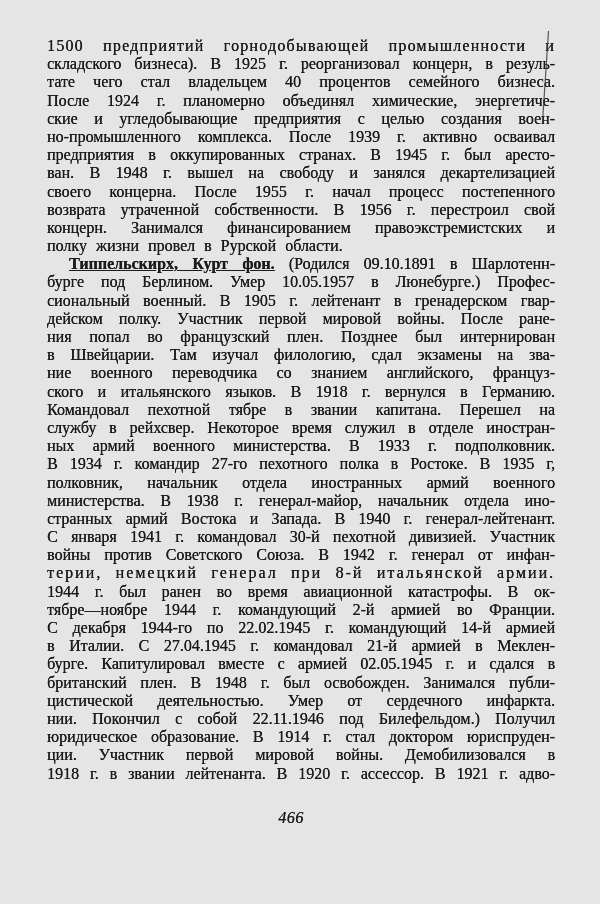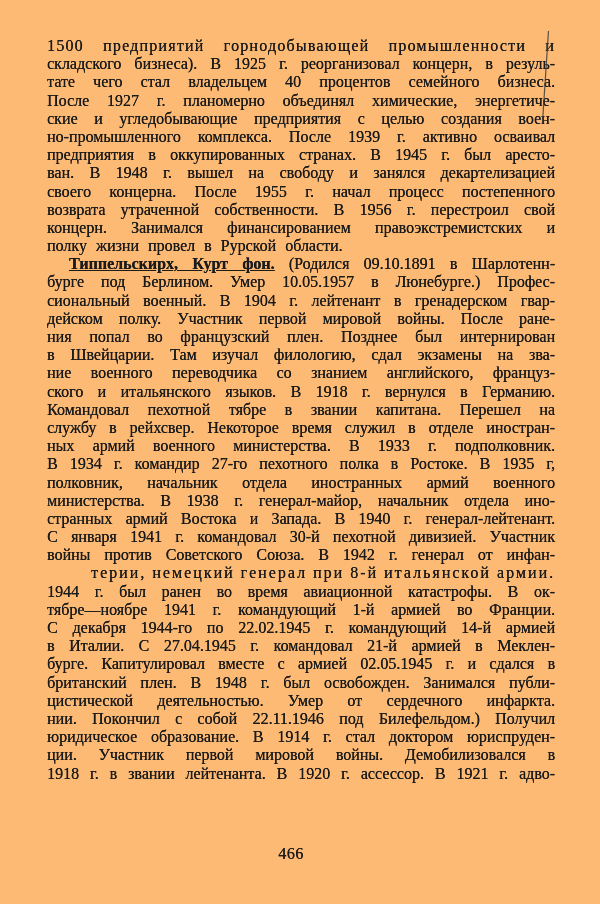--- a/index.html
+++ b/index.html
@@ -4,21 +4,21 @@
 <style>
   html, body {
     margin: 0;
     padding: 0;
     background: #ffffff;
   }
   .page {
     position: relative;
     width: 600px;
     height: 904px;
-    background: #fdba74;
+    background: #e5e5e5;
     overflow: hidden;
     font-family: "Liberation Serif", "DejaVu Serif", serif;
     color: #1b1b1b;
   }
   .text-block {
     position: absolute;
     left: 47px;
     top: 37px;
     width: 508px;
     font-size: 16px;
@@ -36,72 +36,73 @@
   }
   .line.indent {
     text-indent: 22px;
   }
   .line b {
     font-weight: bold;
     text-decoration: underline;
   }
   .page-number {
     position: absolute;
-    top: 845px;
+    top: 809px;
     left: 0;
     width: 582px;
     text-align: center;
     font-size: 16px;
     letter-spacing: 0.5px;
     text-shadow: 0.2px 0 0 currentColor;
+    font-style: italic;
   }
   .artifact-svg {
     position: absolute;
     left: 0;
     top: 0;
     pointer-events: none;
   }
 </style>
 </head>
 <body>
 
 <div class="page">
   <div class="text-block">
       <div class="line" style="letter-spacing: 1.2px;">1500 предприятий горнодобывающей промышленности и</div>
       <div class="line">складского бизнеса). В 1925 г. реорганизовал концерн, в резуль-</div>
       <div class="line">тате чего стал владельцем 40 процентов семейного бизнеса.</div>
-      <div class="line">После 1927 г. планомерно объединял химические, энергетиче-</div>
+      <div class="line">После 1924 г. планомерно объединял химические, энергетиче-</div>
       <div class="line">ские и угледобывающие предприятия с целью создания воен-</div>
       <div class="line">но-промышленного комплекса. После 1939 г. активно осваивал</div>
       <div class="line">предприятия в оккупированных странах. В 1945 г. был аресто-</div>
       <div class="line">ван. В 1948 г. вышел на свободу и занялся декартелизацией</div>
       <div class="line">своего концерна. После 1955 г. начал процесс постепенного</div>
       <div class="line">возврата утраченной собственности. В 1956 г. перестроил свой</div>
       <div class="line">концерн. Занимался финансированием правоэкстремистских и</div>
       <div class="line endline" style="word-spacing: 5px;">полку жизни провел в Рурской области.</div>
       <div class="line indent"><b>Типпельскирх, Курт фон.</b> (Родился 09.10.1891 в Шарлотенн-</div>
       <div class="line">бурге под Берлином. Умер 10.05.1957 в Люнебурге.) Профес-</div>
-      <div class="line">сиональный военный. В 1904 г. лейтенант в гренадерском гвар-</div>
+      <div class="line">сиональный военный. В 1905 г. лейтенант в гренадерском гвар-</div>
       <div class="line">дейском полку. Участник первой мировой войны. После ране-</div>
       <div class="line">ния попал во французский плен. Позднее был интернирован</div>
       <div class="line">в Швейцарии. Там изучал филологию, сдал экзамены на зва-</div>
       <div class="line">ние военного переводчика со знанием английского, француз-</div>
       <div class="line">ского и итальянского языков. В 1918 г. вернулся в Германию.</div>
       <div class="line">Командовал пехотной тябре в звании капитана. Перешел на</div>
       <div class="line">службу в рейхсвер. Некоторое время служил в отделе иностран-</div>
       <div class="line">ных армий военного министерства. В 1933 г. подполковник.</div>
       <div class="line">В 1934 г. командир 27-го пехотного полка в Ростоке. В 1935 г,</div>
       <div class="line">полковник, начальник отдела иностранных армий военного</div>
       <div class="line">министерства. В 1938 г. генерал-майор, начальник отдела ино-</div>
       <div class="line">странных армий Востока и Запада. В 1940 г. генерал-лейтенант.</div>
       <div class="line">С января 1941 г. командовал 30-й пехотной дивизией. Участник</div>
       <div class="line">войны против Советского Союза. В 1942 г. генерал от инфан-</div>
-      <div class="line" style="letter-spacing: 2px; margin-left: 44px;">терии, немецкий генерал при 8-й итальянской армии.</div>
+      <div class="line" style="letter-spacing: 2px;">терии, немецкий генерал при 8-й итальянской армии.</div>
       <div class="line">1944 г. был ранен во время авиационной катастрофы. В ок-</div>
-      <div class="line">тябре—ноябре 1941 г. командующий 1-й армией во Франции.</div>
+      <div class="line">тябре—ноябре 1944 г. командующий 2-й армией во Франции.</div>
       <div class="line">С декабря 1944-го по 22.02.1945 г. командующий 14-й армией</div>
       <div class="line">в Италии. С 27.04.1945 г. командовал 21-й армией в Меклен-</div>
       <div class="line">бурге. Капитулировал вместе с армией 02.05.1945 г. и сдался в</div>
       <div class="line">британский плен. В 1948 г. был освобожден. Занимался публи-</div>
       <div class="line">цистической деятельностью. Умер от сердечного инфаркта.</div>
       <div class="line">нии. Покончил с собой 22.11.1946 под Билефельдом.) Получил</div>
       <div class="line">юридическое образование. В 1914 г. стал доктором юриспруден-</div>
       <div class="line">ции. Участник первой мировой войны. Демобилизовался в</div>
       <div class="line">1918 г. в звании лейтенанта. В 1920 г. ассессор. В 1921 г. адво-</div>
     </div>

